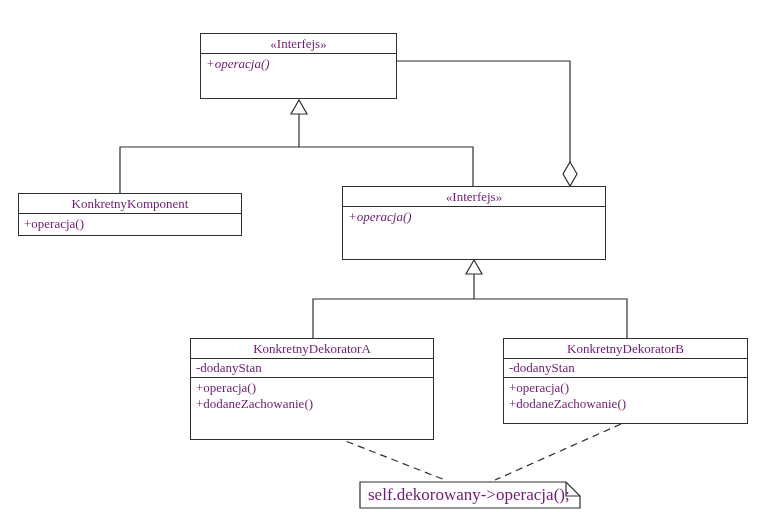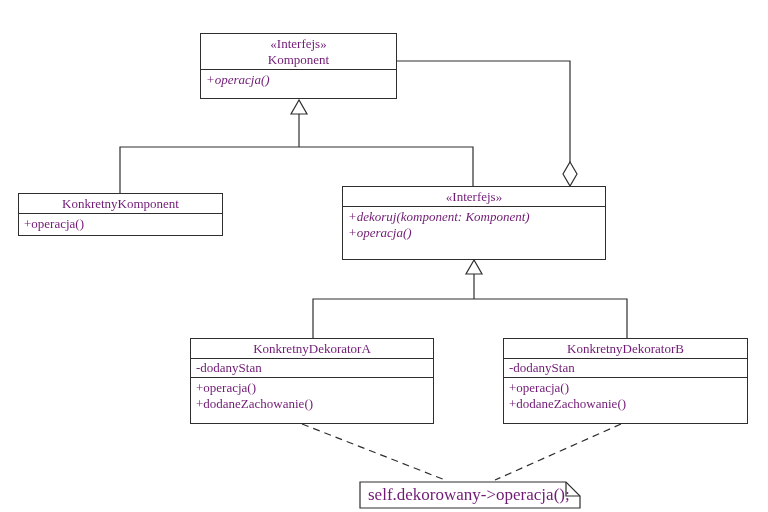--- a/index.html
+++ b/index.html
@@ -58,47 +58,45 @@
 
     <g>
       <polygon class="hollow" points="360,466 566,466 580,480 580,492 360,492"></polygon>
       <polyline class="edge" points="566,466 566,480 580,480"></polyline>
     </g>
   </svg>
 
   <div class="uml-class" style="left:200px;top:17px;width:197px;height:66px;">
     <div class="cmp title">
       <div>«Interfejs»</div>
-      <div>Komponent</div>
     </div>
     <div class="cmp members it">
       <div class="member">+operacja()</div>
     </div>
   </div>
 
-  <div class="uml-class" style="left:18px;top:177px;width:205px;height:43px;">
+  <div class="uml-class" style="left:18px;top:177px;width:224px;height:43px;">
     <div class="cmp title">
       <div>KonkretnyKomponent</div>
     </div>
     <div class="cmp members">
       <div class="member">+operacja()</div>
     </div>
   </div>
 
   <div class="uml-class" style="left:342px;top:170px;width:264px;height:74px;">
     <div class="cmp title">
       <div>«Interfejs»</div>
     </div>
     <div class="cmp members it">
-      <div class="member">+dekoruj(komponent: Komponent)</div>
       <div class="member">+operacja()</div>
     </div>
   </div>
 
-  <div class="uml-class" style="left:190px;top:322px;width:244px;height:86px;">
+  <div class="uml-class" style="left:190px;top:322px;width:244px;height:102px;">
     <div class="cmp title">
       <div>KonkretnyDekoratorA</div>
     </div>
     <div class="cmp members" style="padding-top:1px;padding-bottom:1px;">
       <div class="member">-dodanyStan</div>
     </div>
     <div class="cmp members">
       <div class="member">+operacja()</div>
       <div class="member">+dodaneZachowanie()</div>
     </div>

